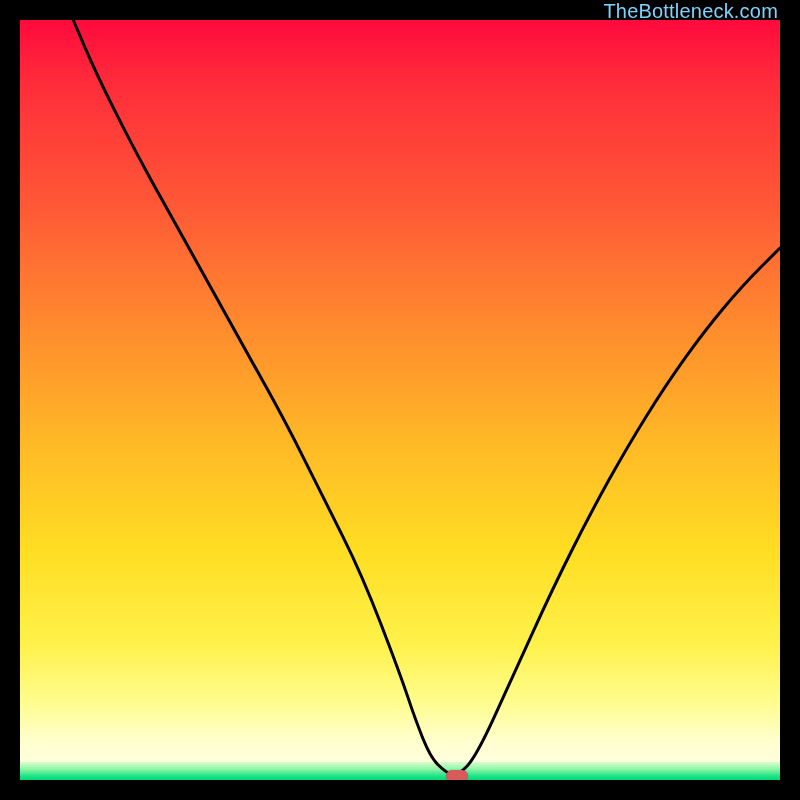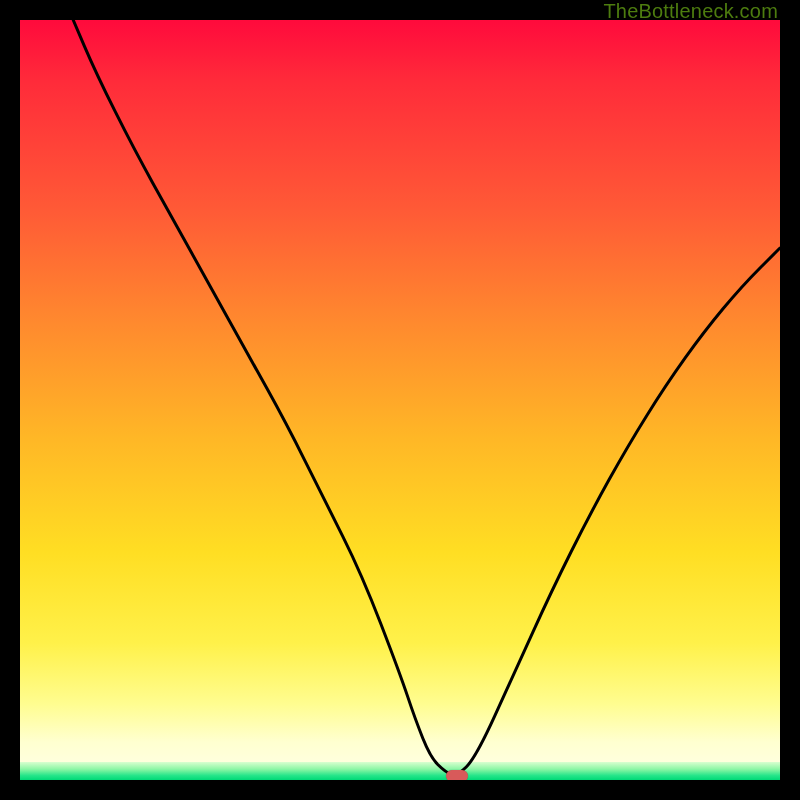--- a/index.html
+++ b/index.html
@@ -52,21 +52,21 @@
     background: linear-gradient(to bottom,
       #d9ffcf 0%,
       #8cf6a5 40%,
       #26e58a 75%,
       #00d977 100%);
   }
   .watermark {
     position: absolute;
     top: 0px;
     right: 22px;
-    color: #4d7c0f;
+    color: #7dd3fc;
     font-size: 20px;
     letter-spacing: 0.2px;
     font-weight: 500;
     user-select: none;
   }
   svg.curve {
     position: absolute;
     left: 0; top: 0;
     width: 760px; height: 760px;
   }

